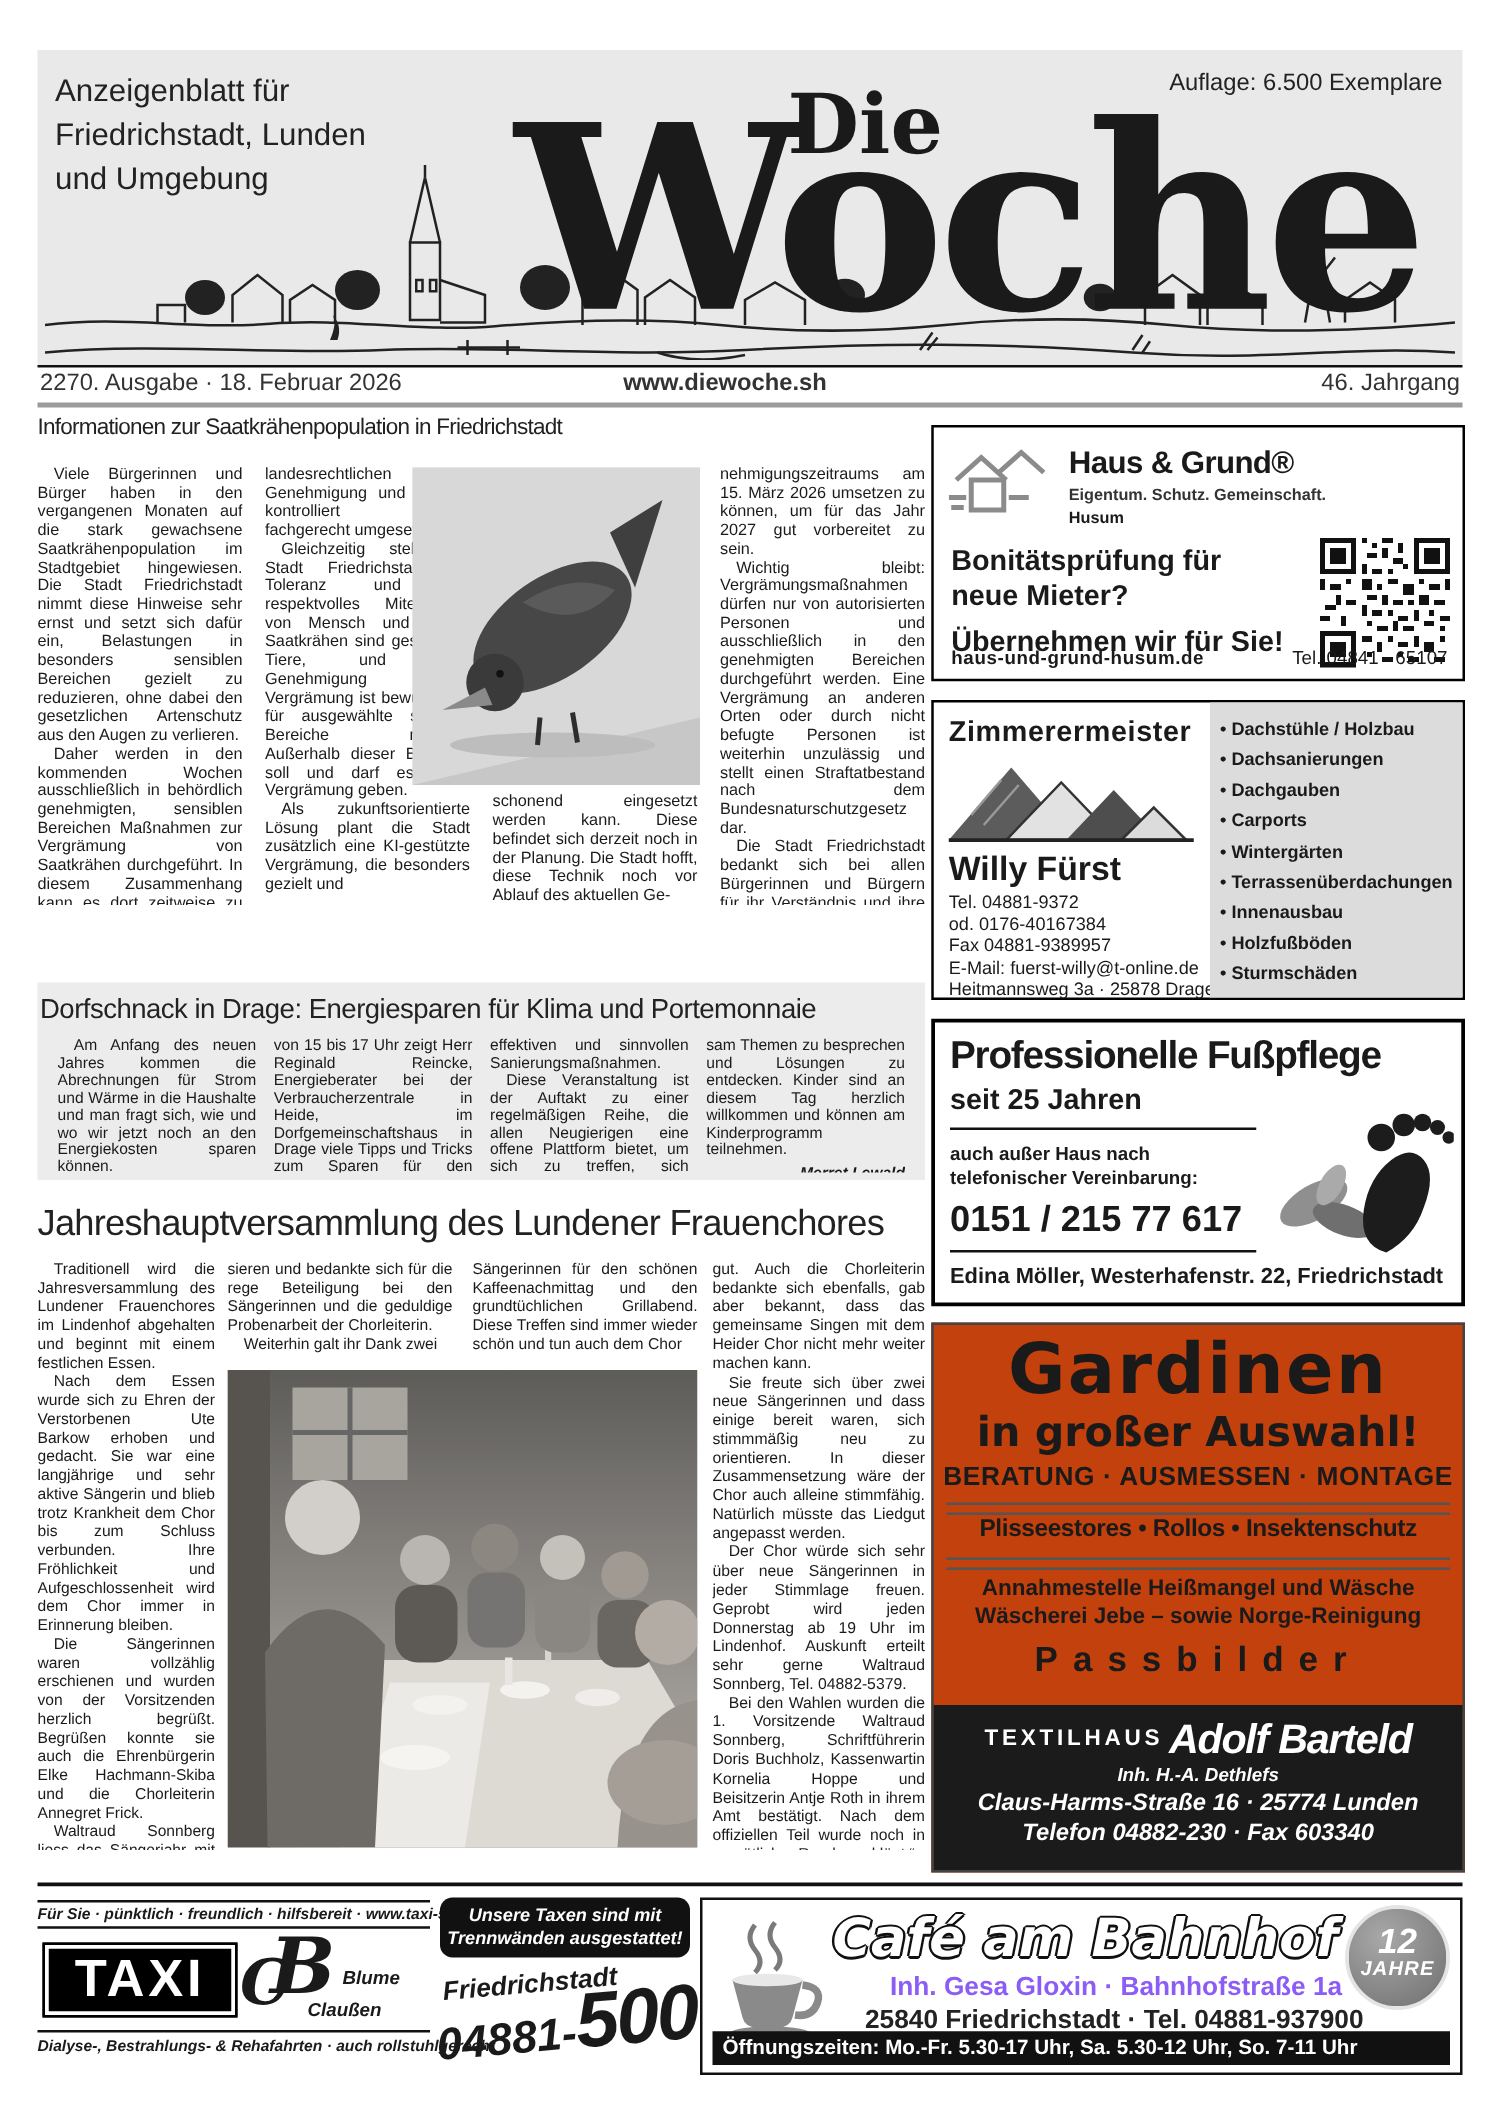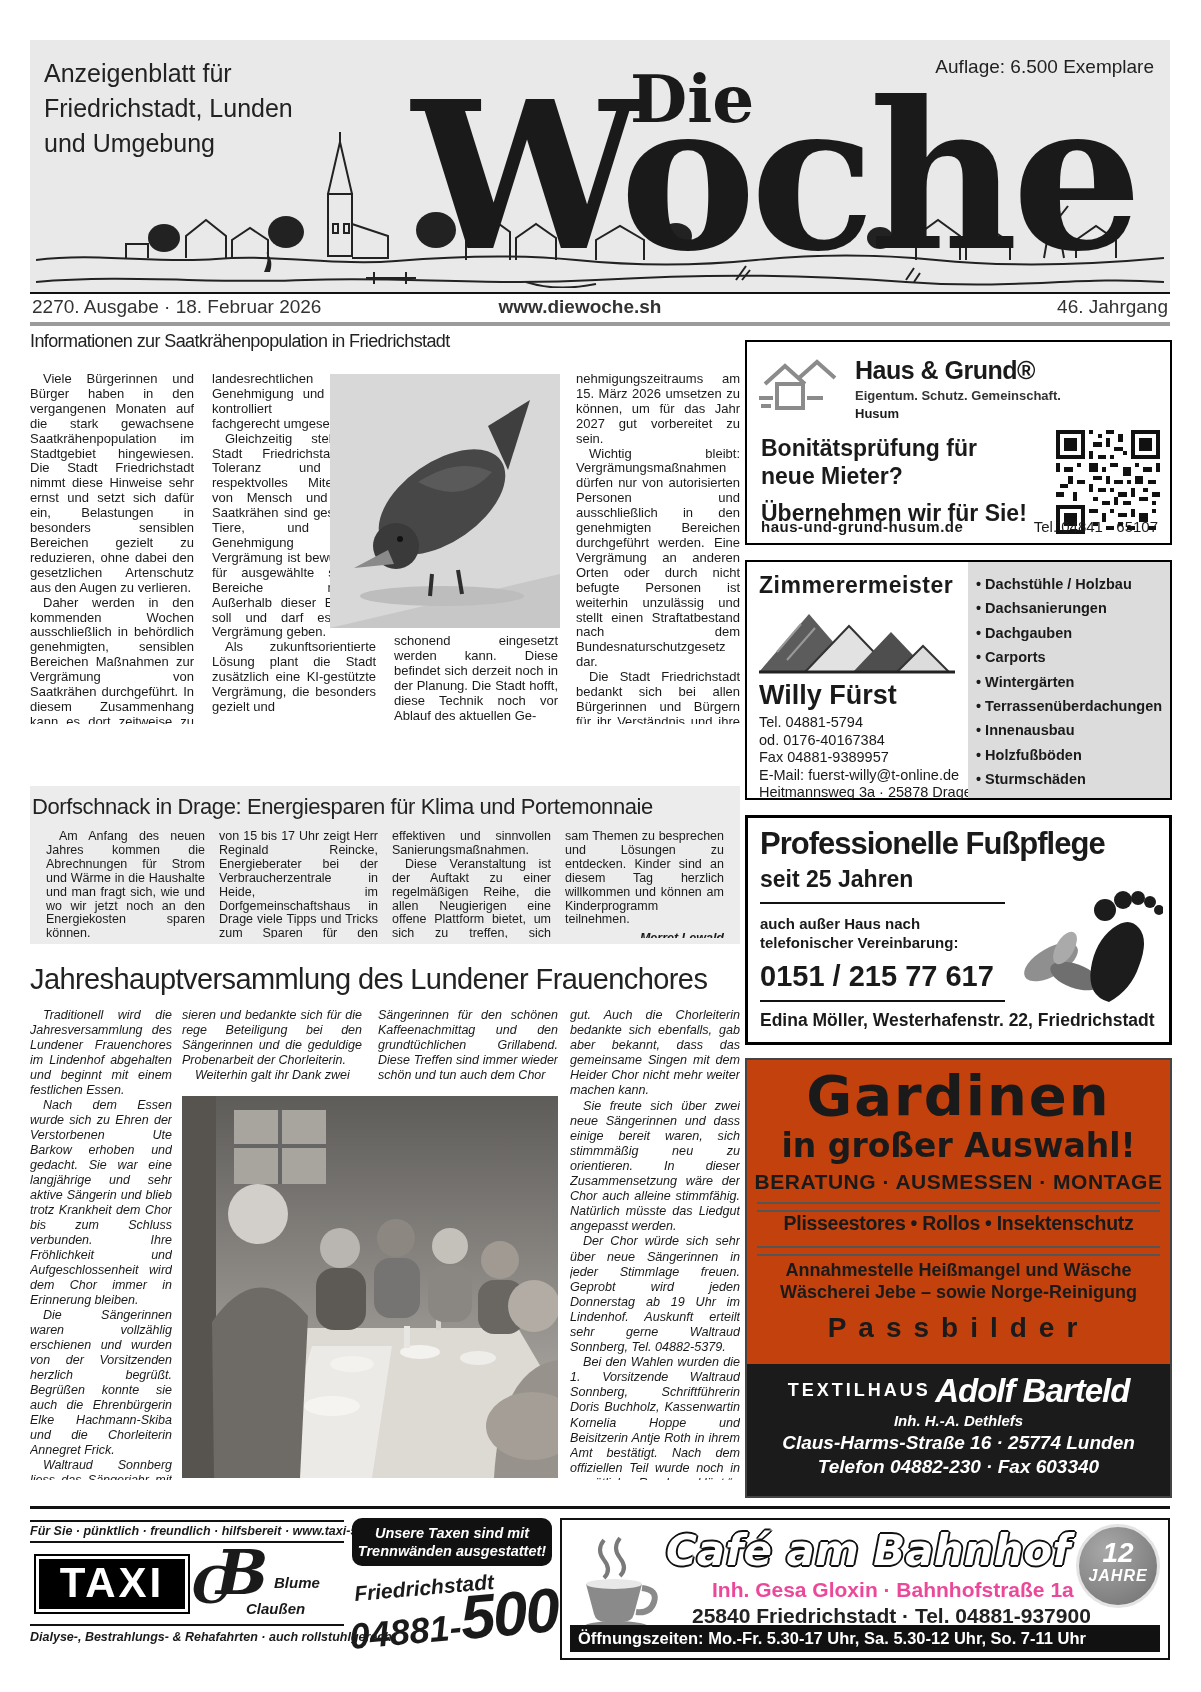--- a/index.html
+++ b/index.html
@@ -37,21 +37,21 @@
   .a1c3{left:364px;width:164px;top:262px;height:88px;} .a1c4{left:546px;width:164px;}
   .rook-photo{left:300px;top:2px;width:230px;height:254px;background:#d7d7d7;}
 
   .a2-box{left:30px;top:786px;width:710px;height:158px;background:#ececec;padding:0;overflow:hidden;}
   .a2-head{left:2px;top:8px;font-size:22px;letter-spacing:-0.4px;}
   .a2-cols{position:absolute;left:16px;top:44px;width:678px;height:108px;}
   .a2-box p{font-size:12.5px;line-height:13.9px;}
   .a2c1{left:0;width:159px;} .a2c2{left:173px;width:159px;} .a2c3{left:346px;width:159px;} .a2c4{left:519px;width:159px;}
   .a2-byl{margin-top:4px;text-align:right;font-style:italic;font-weight:bold;font-size:12.5px;line-height:14px;}
 
-  .a3-body{left:30px;top:1008px;width:710px;height:472px;overflow:hidden;font-style:italic;}
+  .a3-body{left:30px;top:1008px;width:710px;height:472px;overflow:hidden;}
   .a3-body p{font-size:12.5px;line-height:15px;}
   .a3c1{left:0;width:142px;}
   .a3mid{left:152px;width:376px;}
   .a3m-cols{position:relative;height:82px;}
   .a3m1{left:0;width:180px;} .a3m2{left:196px;width:180px;}
   .chor-photo{position:absolute;left:0;top:88px;width:376px;height:382px;background:#9a9a9a;}
   .a3c4{left:540px;width:170px;}
   .a3c4 p{font-size:12.6px;line-height:15.1px;}
 
   
@@ -126,21 +126,21 @@
   .tx-phone .big{font-size:62px;font-weight:bold;font-style:italic;letter-spacing:-2px;}
 
   .ad-cafe{left:560px;top:1518px;width:610px;height:142px;border:2px solid #111;}
   .cf-cup{left:12px;top:16px;}
   .cf-title{left:104px;top:6px;font-family:"DejaVu Sans",sans-serif;font-size:42px;font-weight:bold;font-style:italic;color:#fff;white-space:nowrap;
             text-shadow:-2px 0 #111,2px 0 #111,0 -2px #111,0 2px #111,-1px -1px #111,1px 1px #111,1px -1px #111,-1px 1px #111;}
   .cf-badge{right:8px;top:4px;width:78px;height:78px;border-radius:50%;background:radial-gradient(circle at 35% 30%,#a8a8a8,#6f6f6f);
             border:3px solid #e4e4e4;color:#fff;text-align:center;font-style:italic;}
   .cf-badge .n{font-size:28px;font-weight:bold;margin-top:10px;}
   .cf-badge .j{font-size:16px;font-weight:bold;letter-spacing:1px;margin-top:-2px;}
-  .cf-l1{left:150px;top:58px;font-size:21px;font-weight:bold;color:#ec4899;white-space:nowrap;}
+  .cf-l1{left:150px;top:58px;font-size:21px;font-weight:bold;color:#8b5cf6;white-space:nowrap;}
   .cf-l2{left:130px;top:84px;font-size:21px;font-weight:bold;color:#222;white-space:nowrap;}
   .cf-hours{left:8px;right:8px;bottom:6px;background:#111;color:#fff;font-size:16.5px;font-weight:bold;padding:4px 8px;white-space:nowrap;}
 </style>
 </head>
 <body>
 
 <div class="page">
 
   <header class="abs masthead">
     <div class="abs tagline">
@@ -348,21 +348,21 @@
       <polygon points="2,70 52,12 102,70" fill="#5c5c5c"></polygon>
       <polygon points="48,70 92,24 136,70" fill="#e2e2e2" stroke="#333" stroke-width="2"></polygon>
       <polygon points="96,70 134,30 172,70" fill="#4e4e4e"></polygon>
       <polygon points="140,70 166,44 192,70" fill="#dcdcdc" stroke="#333" stroke-width="2"></polygon>
       <line x1="2" y1="70" x2="198" y2="70" stroke="#222" stroke-width="3"></line>
       <line x1="20" y1="50" x2="44" y2="22" stroke="#999" stroke-width="2"></line>
       <line x1="30" y1="58" x2="58" y2="26" stroke="#999" stroke-width="2"></line>
     </svg>
     <div class="abs zm-name">Willy Fürst</div>
     <div class="abs zm-contact">
-      <div>Tel. 04881-5794</div>
+      <div>Tel. 04881-9372</div>
       <div>od. 0176-40167384</div>
       <div>Fax 04881-9389957</div>
       <div>E-Mail: fuerst-willy@t-online.de</div>
       <div>Heitmannsweg 3a · 25878 Drage</div>
     </div>
     <div class="abs zm-right">
       <ul>
         <li>Dachstühle / Holzbau</li>
         <li>Dachsanierungen</li>
         <li>Dachgauben</li>

